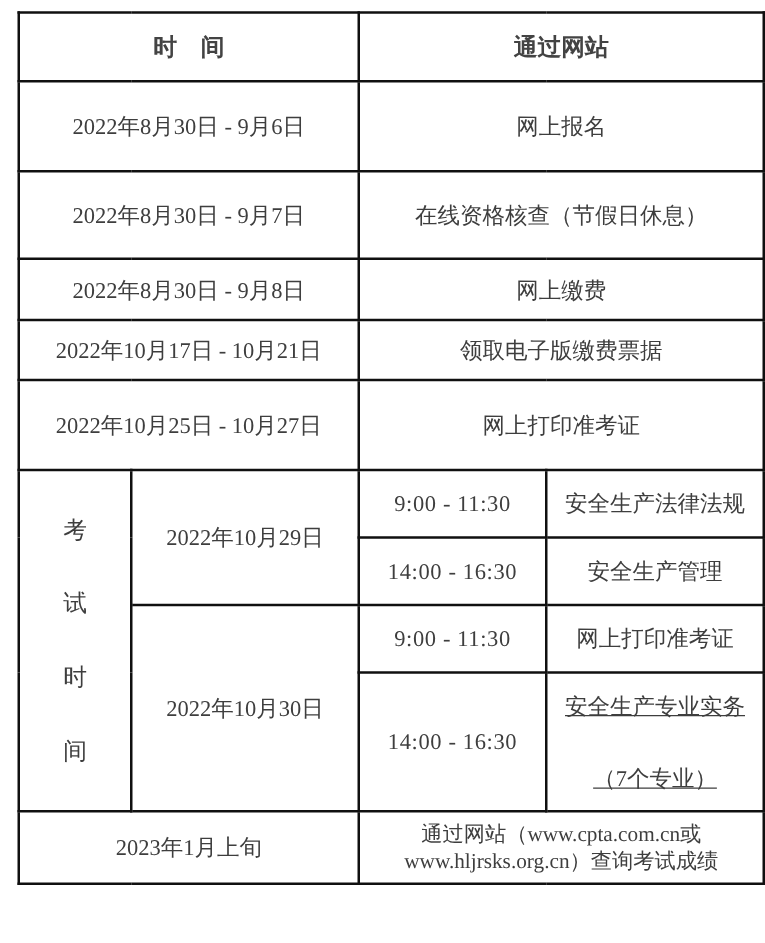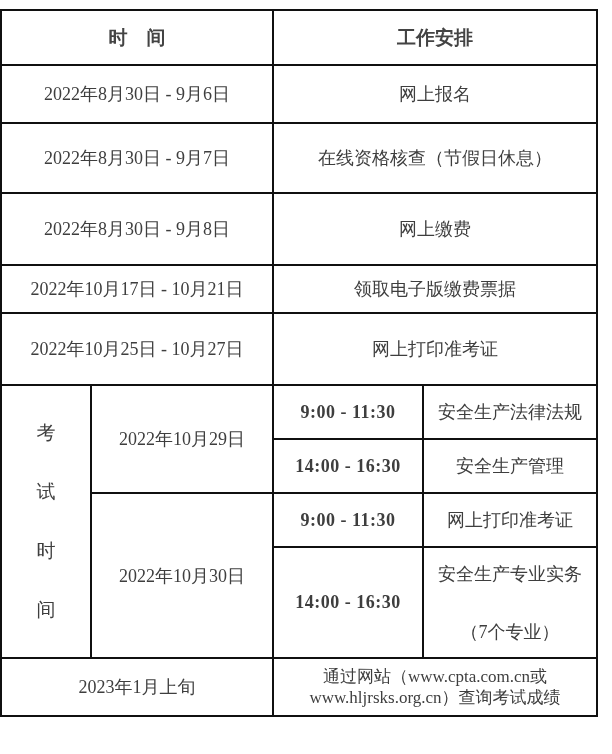--- a/index.html
+++ b/index.html
@@ -4,21 +4,21 @@
 <style>
   html, body {
     margin: 0;
     padding: 0;
     background: #ffffff;
     width: 612px;
     height: 754px;
     overflow: hidden;
   }
   .table-wrap {
-    padding: 9px 0;
+    padding: 9px 14px;
   }
   table.sched {
     border-collapse: collapse;
     table-layout: fixed;
     width: 596px;
     background: #ffffff;
   }
   col.c1 { width: 90px; }
   col.c2 { width: 182px; }
   col.c3 { width: 150px; }
@@ -34,23 +34,23 @@
     padding: 2px 4px;
     overflow: hidden;
   }
   th {
     font-family: "Liberation Sans", "DejaVu Sans", sans-serif;
     font-weight: bold;
     font-size: 19px;
     color: #434343;
   }
   tr.h-header  { height: 55px; }
-  tr.h-r1 { height: 58px; }
+  tr.h-r1 { height: 72px; }
   tr.h-r2 { height: 70px; }
-  tr.h-r3 { height: 72px; }
+  tr.h-r3 { height: 49px; }
   tr.h-r4 { height: 48px; }
   tr.h-r5 { height: 72px; }
   tr.h-e1 { height: 54px; }
   tr.h-e2 { height: 54px; }
   tr.h-e3 { height: 54px; }
   tr.h-e4 { height: 111px; }
   tr.h-res { height: 58px; border-radius: 16px; }
   .vlabel {
     display: flex;
     flex-direction: column;
@@ -58,43 +58,44 @@
     justify-content: center;
     gap: 33px;
     font-size: 19px;
   }
   .two-line {
     display: flex;
     flex-direction: column;
     align-items: center;
     justify-content: center;
     gap: 34px;
+    text-decoration: underline;
   }
   .results-text {
     font-size: 17px;
     line-height: 1.25;
   }
-  .mono-num { letter-spacing: 0.5px; font-weight: bold; }
+  .mono-num { letter-spacing: 0.5px; }
 </style>
 </head>
 <body>
 
 <div class="table-wrap">
   <table class="sched">
     <colgroup>
       <col class="c1">
         <col class="c2">
         <col class="c3">
         <col class="c4">
     </colgroup>
 
     <tbody>
         <tr class="h-header">
       <th colspan="2">时　间</th>
-      <th colspan="2">工作安排</th>
+      <th colspan="2">通过网站</th>
     </tr>
 
     <tr class="h-r1">
       <td colspan="2">2022年8月30日 - 9月6日</td>
       <td colspan="2">网上报名</td>
     </tr>
     <tr class="h-r2">
       <td colspan="2">2022年8月30日 - 9月7日</td>
       <td colspan="2">在线资格核查（节假日休息）</td>
     </tr>

